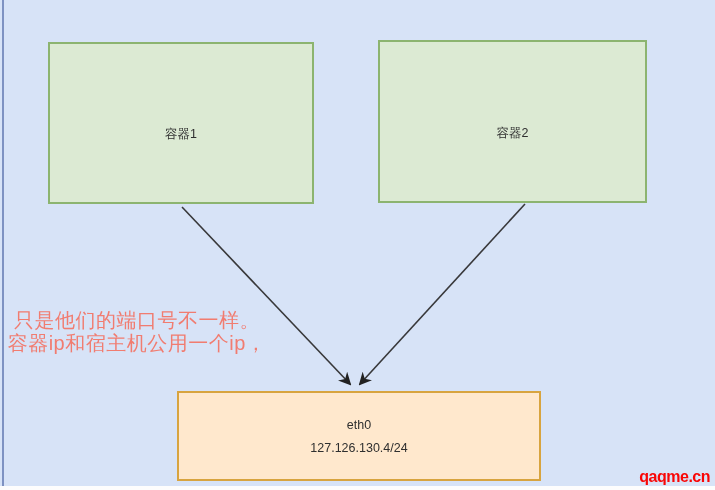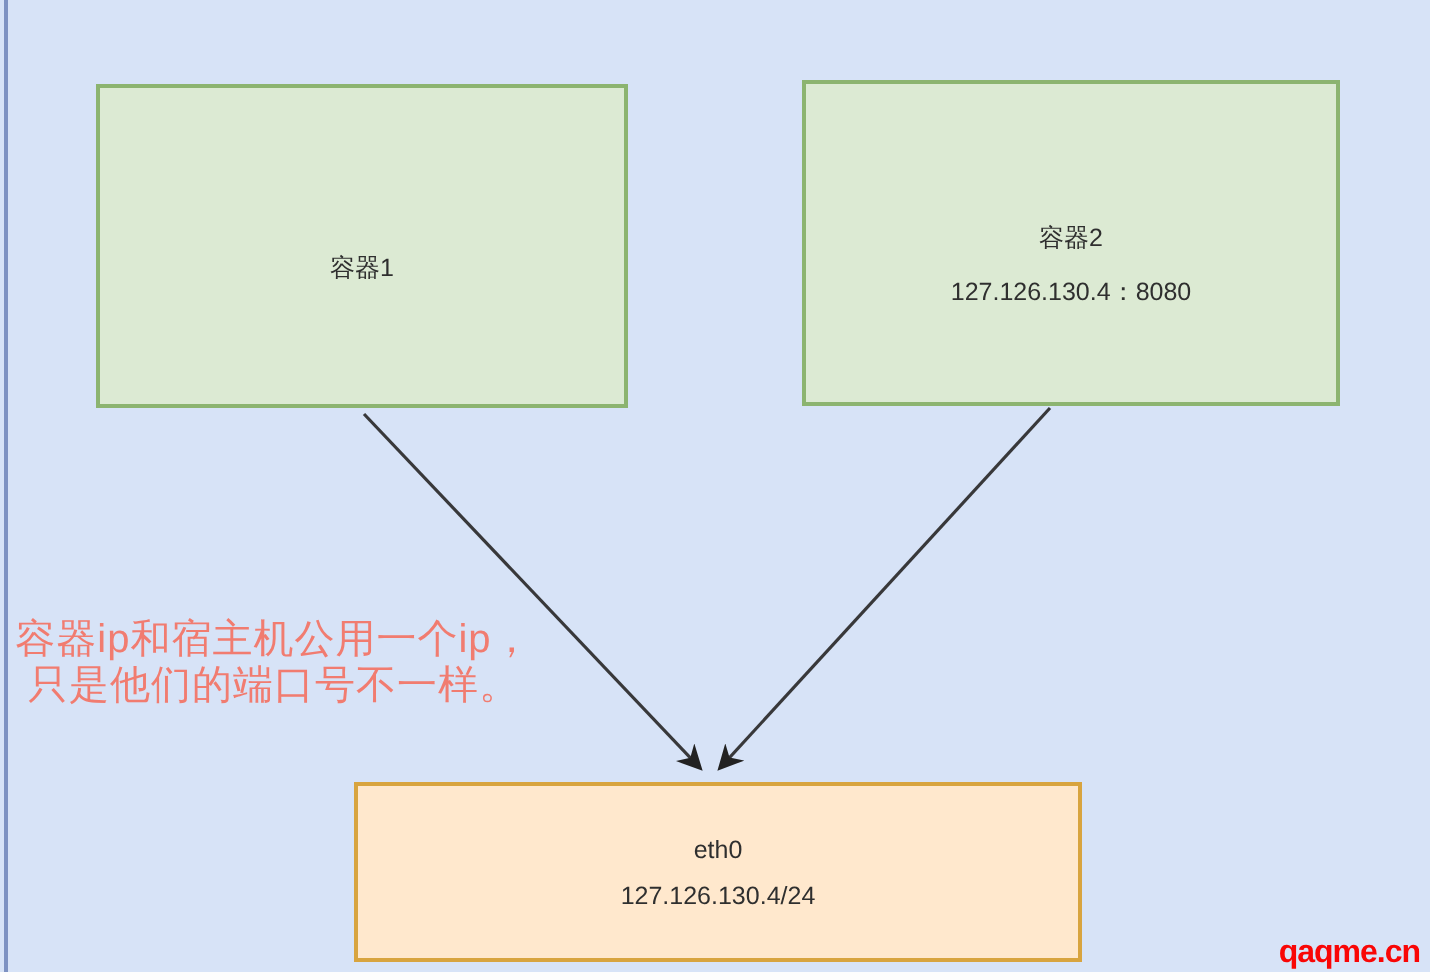--- a/index.html
+++ b/index.html
@@ -60,21 +60,21 @@
   }
   .node-green {
     background: #dcead3;
     border: 2px solid #8cb470;
   }
   .node-orange {
     background: #ffe8cd;
     border: 2px solid #d8a43f;
   }
   #node-container1 { left: 48px;  top: 42px;  width: 266px; height: 162px; padding-top: 22px; }
-  #node-container2 { left: 401px; top: 40px;  width: 269px; height: 163px; padding-top: 22px; }
+  #node-container2 { left: 378px; top: 40px;  width: 269px; height: 163px; padding-top: 22px; }
   #node-eth0       { left: 177px; top: 391px; width: 364px; height: 90px;  }
   #node-eth0 .node-addr { margin-top: 9px; }
   .annotation {
     position: absolute;
     left: 0;
     top: 309px;
     width: 274px;
     text-align: center;
     font-size: 20px;
     line-height: 23px;
@@ -108,30 +108,29 @@
     <line x1="182" y1="207" x2="350" y2="384" stroke="#38383a" stroke-width="1.6" marker-end="url(#arrowhead)"></line>
     <line x1="525" y1="204" x2="360" y2="384" stroke="#38383a" stroke-width="1.6" marker-end="url(#arrowhead)"></line>
   </svg>
 
   <div class="node node-green" id="node-container1">
     <div class="node-title">容器1</div>
   </div>
 
   <div class="node node-green" id="node-container2">
     <div class="node-title">容器2</div>
-    <div class="node-addr">127.126.130.4：8080</div>
   </div>
 
   <div class="node node-orange" id="node-eth0">
     <div class="node-title">eth0</div>
     <div class="node-addr">127.126.130.4/24</div>
   </div>
 
   <div class="annotation">
+    <div>只是他们的端口号不一样。</div>
     <div>容器ip和宿主机公用一个ip，</div>
-    <div>只是他们的端口号不一样。</div>
   </div>
 
   <div class="watermark">qaqme.cn</div>
 
   <div class="bottom-strip"></div>
 
 </div>
 
 </body></html>

